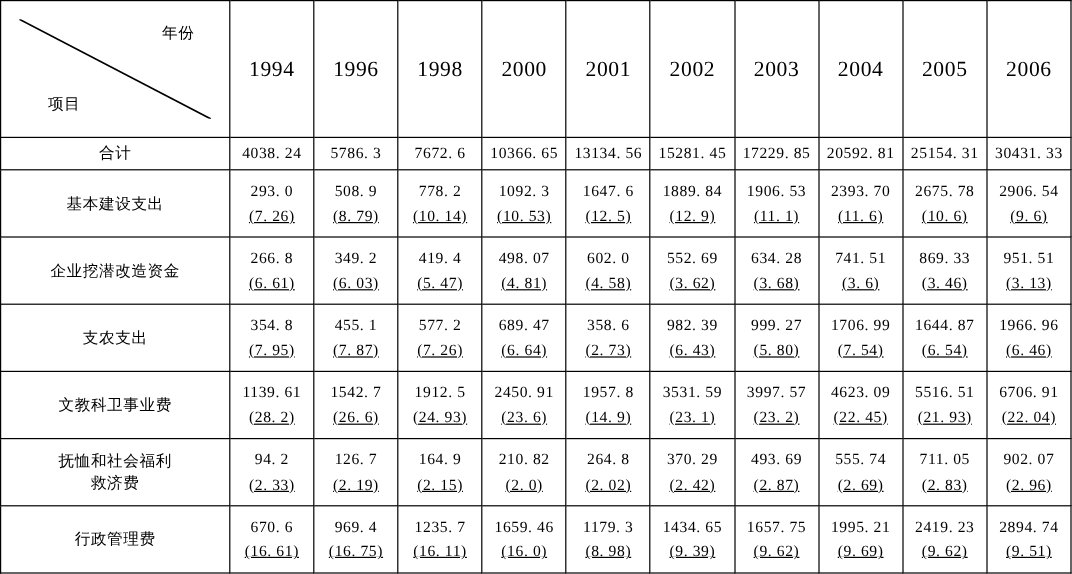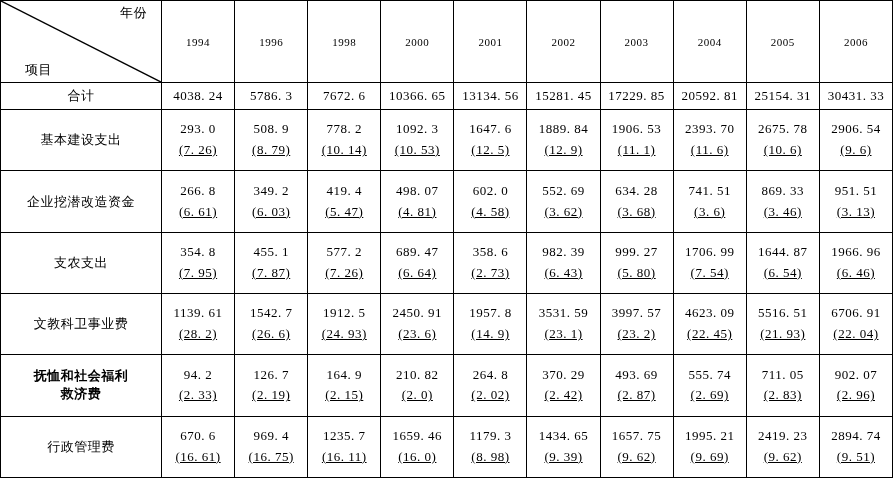--- a/index.html
+++ b/index.html
@@ -35,21 +35,21 @@
     white-space: nowrap;
     letter-spacing: 0.5px;
   }
   
   table.stat {
     border: 1px solid #000;
   }
   .corner-cell {
     position: relative;
     width: 160px;
-    padding: 0 !important;
+    padding: 15px !important;
     overflow: hidden;
   }
   .corner-inner {
     position: relative;
     width: 100%;
     height: 100%;
     min-height: 56px;
   }
   .corner-inner svg {
     position: absolute;
@@ -70,36 +70,35 @@
     bottom: 3px;
     font-size: 13px;
     font-family: Liberation Serif, serif;
   }
   .rowlabel {
     text-align: center;
     font-size: 13px;
   }
   .rowlabel.two-line {
     line-height: 1.45;
-    font-weight: bold;
   }
   .valcell {
     line-height: 1.6;
     padding-top: 2px;
     padding-bottom: 2px;
   }
   .val-main {
     display: block;
   }
   .val-pct {
     display: block;
     text-decoration: underline;
   }
   .hdr-year {
-    font-size: 11px;
+    font-size: 18px;
     margin-top: 45px;
   }
   .total-row td {
     height: 26px;
   }
 </style>
 </head>
 <body>
 
 <div class="sheet">

